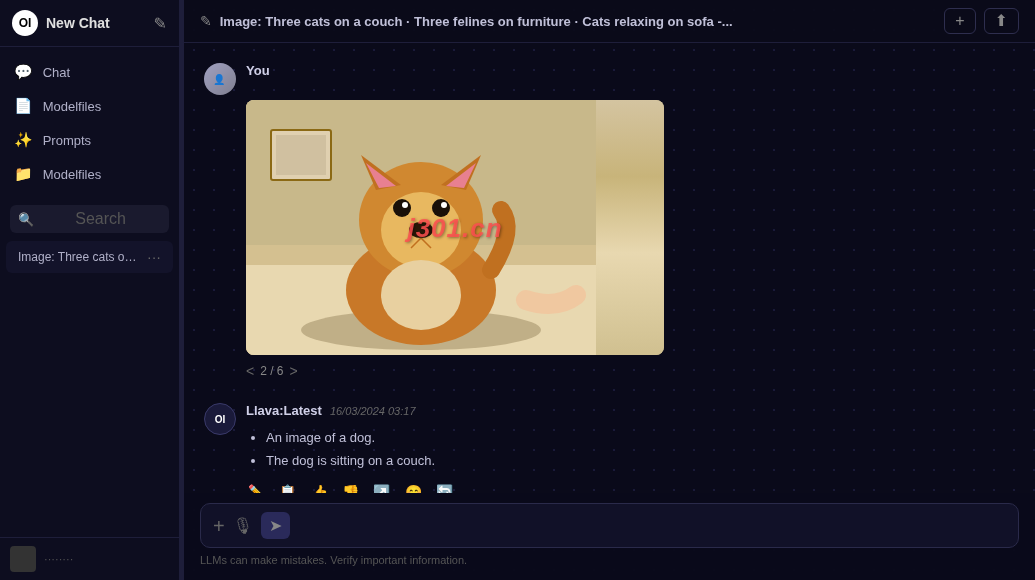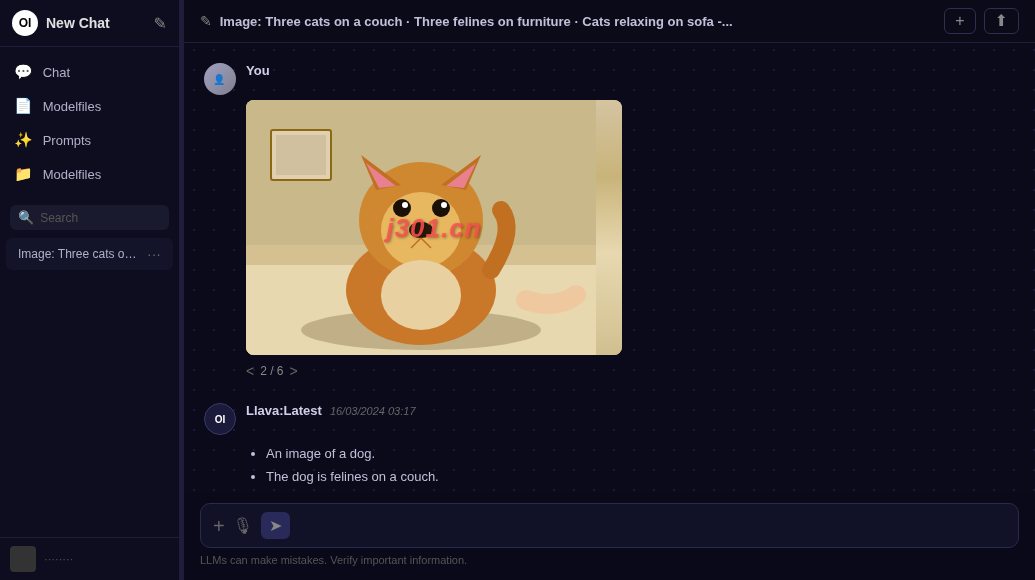--- a/index.html
+++ b/index.html
@@ -91,22 +91,23 @@
       border-radius: 6px;
       padding: 5px 8px;
       gap: 6px;
     }
 
     .search-bar input {
       background: none;
       border: none;
       outline: none;
       color: #c0c0d8;
-      font-size: 12px;
+      font-size: 16px;
       width: 100%;
+      text-align: center;
     }
 
     .search-bar input::placeholder { color: #555; }
 
     .chat-history-item {
       display: flex;
       align-items: center;
       justify-content: space-between;
       padding: 8px 12px;
       cursor: pointer;
@@ -248,21 +249,21 @@
 
     .message-sender {
       font-size: 13px;
       font-weight: 600;
       color: #d0d0e8;
       margin-bottom: 22px;
     }
 
     
     .dog-image-container {
-      width: 376px;
+      width: 418px;
       height: 255px;
       border-radius: 8px;
       overflow: hidden;
       margin-bottom: 8px;
       background: #c8b88a;
       position: relative;
     }
 
     .dog-image-bg {
       position: absolute;
@@ -304,21 +305,21 @@
     .pagination-arrow {
       cursor: pointer;
       color: #666;
       font-size: 14px;
     }
 
     .ai-message-header {
       display: flex;
       align-items: center;
       gap: 8px;
-      margin-bottom: 24px;
+      margin-bottom: 8px;
     }
 
     .ai-message-name {
       font-size: 13px;
       font-weight: 600;
       color: #d0d0e8;
     }
 
     .ai-message-time {
       font-size: 11px;
@@ -532,21 +533,21 @@
 
     <div class="message-row">
       <div class="message-avatar ai-avatar">OI</div>
       <div class="message-content">
         <div class="ai-message-header">
           <span class="ai-message-name">Llava:Latest</span>
           <span class="ai-message-time">16/03/2024 03:17</span>
         </div>
         <ul class="ai-bullet-list">
           <li>An image of a dog.</li>
-          <li>The dog is felines on a couch.</li>
+          <li>The dog is sitting on a couch.</li>
         </ul>
         <div class="message-actions">
           <button class="msg-action-btn" title="Edit">✏️</button>
           <button class="msg-action-btn" title="Copy">📋</button>
           <button class="msg-action-btn" title="Thumbs up">👍</button>
           <button class="msg-action-btn" title="Thumbs down">👎</button>
           <button class="msg-action-btn" title="Share">↗️</button>
           <button class="msg-action-btn" title="Emoji">😊</button>
           <button class="msg-action-btn" title="Refresh">🔄</button>
         </div>

